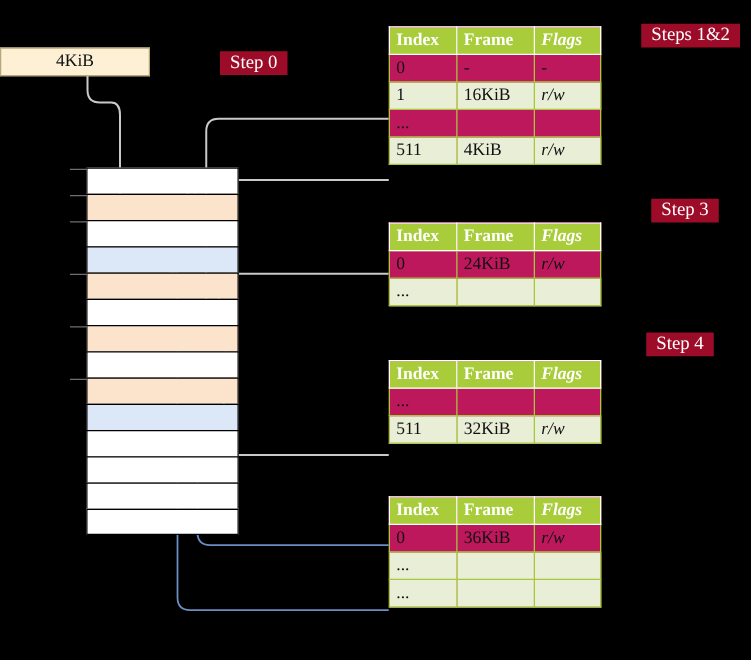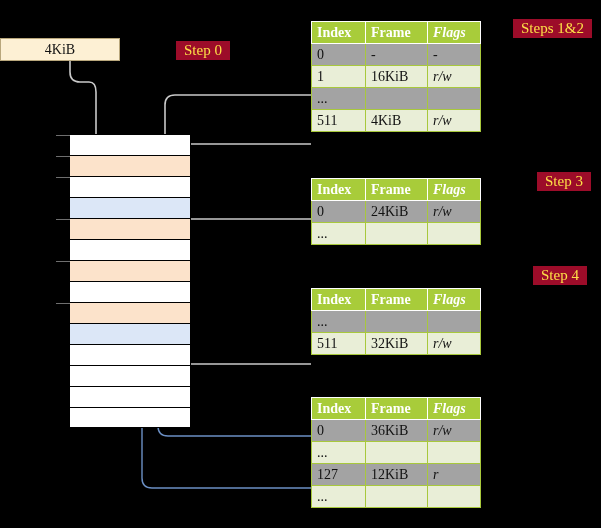--- a/index.html
+++ b/index.html
@@ -1,21 +1,21 @@
 <!DOCTYPE html>
 <html><head>
 <meta charset="utf-8">
 <style>
   html,body{margin:0;padding:0;background:#000;}
   body{width:601px;height:528px;position:relative;overflow:hidden;
        font-family:"Liberation Serif","DejaVu Serif",serif;}
   #stage{position:absolute;left:0;top:0;width:601px;height:528px;}
 
   
-  .badge{position:absolute;background:#9c0c29;color:#fde047;
+  .badge{position:absolute;background:#9c0c29;color:#ffffff;
          font-family:"Liberation Serif","DejaVu Serif",serif;
          font-size:15px;line-height:19px;height:19px;
          padding:0 8px;white-space:nowrap;text-align:center;}
 
   
   .reqbox{position:absolute;left:0;top:38px;width:120px;height:23px;
           background:#fdf0d4;border:1px solid #b9a77c;
           box-sizing:border-box;display:flex;align-items:center;
           justify-content:center;font-size:14px;color:#111;}
 
@@ -24,21 +24,21 @@
   .memrow{height:21px;box-sizing:border-box;
           border:1px solid #000;border-bottom:none;background:#fff;}
   .memrow:last-child{border-bottom:1px solid #000;}
   .memrow.orange{background:#fce3cb;}
   .memrow.blue{background:#dce7f7;}
   .tick{position:absolute;left:-14px;width:14px;height:0;
         border-top:1px solid #6f6f6f;}
 
   
   .ptable{position:absolute;border-collapse:collapse;
-          background:#a3a3a3;font-size:14px;color:#111;}
+          background:#be185d;font-size:14px;color:#111;}
   .ptable td,.ptable th{border:1px solid #a8c83c;
           padding:1px 5px;height:22px;box-sizing:border-box;
           text-align:left;font-weight:normal;}
   .ptable th{background:#a8cc3a;color:#fff;font-weight:bold;
           border-color:#fff;}
   .ptable tr.alt td{background:#e9eed7;}
   .ptable td.hl{background:#fbf7a8;}
   .c-idx{width:54px;}
   .c-frm{width:62px;}
   .c-flg{width:53px;font-style:italic;}
@@ -80,22 +80,22 @@
     <path d="M311,488 L152,488 Q142,488 142,478 L142,217" fill="none" stroke="#6b8fc4" stroke-width="1.4" marker-end="url(#bhead)"></path>
   </svg>
 
   <div class="reqbox">
     <span>4KiB</span>
   </div>
 
   <div id="badges">
       <div class="badge" style="left: 176px; top: 41px;">Step 0</div>
       <div class="badge" style="left: 513px; top: 19px;">Steps 1&amp;2</div>
-      <div class="badge" style="left: 521px; top: 172px; margin-left: 16px;">Step 3</div>
-      <div class="badge" style="left: 517px; top: 266px; margin-left: 16px;">Step 4</div>
+      <div class="badge" style="left: 521px; top: 159px;">Step 3</div>
+      <div class="badge" style="left: 517px; top: 266px;">Step 4</div>
     </div>
 
   <div class="mem" id="memcol">
       <div class="memrow" style="position: relative;">
         <span class="tick" style="top: 0px;"></span>
       </div>
       <div class="memrow orange" style="position: relative;">
         <span class="tick" style="top: 0px;"></span>
       </div>
       <div class="memrow" style="position: relative;">
@@ -206,25 +206,20 @@
           <tr>
             <td class="c-idx">0</td>
             <td class="c-frm">36KiB</td>
             <td class="c-flg">r/w</td>
           </tr>
           <tr class="alt">
             <td class="c-idx">...</td>
             <td class="c-frm"></td>
             <td class="c-flg"></td>
           </tr>
-          <tr>
-            <td class="c-idx">127</td>
-            <td class="c-frm">12KiB</td>
-            <td class="c-flg">r</td>
-          </tr>
           <tr class="alt">
             <td class="c-idx">...</td>
             <td class="c-frm"></td>
             <td class="c-flg"></td>
           </tr>
         </tbody>
       </table>
     </div>
 
 </div>

